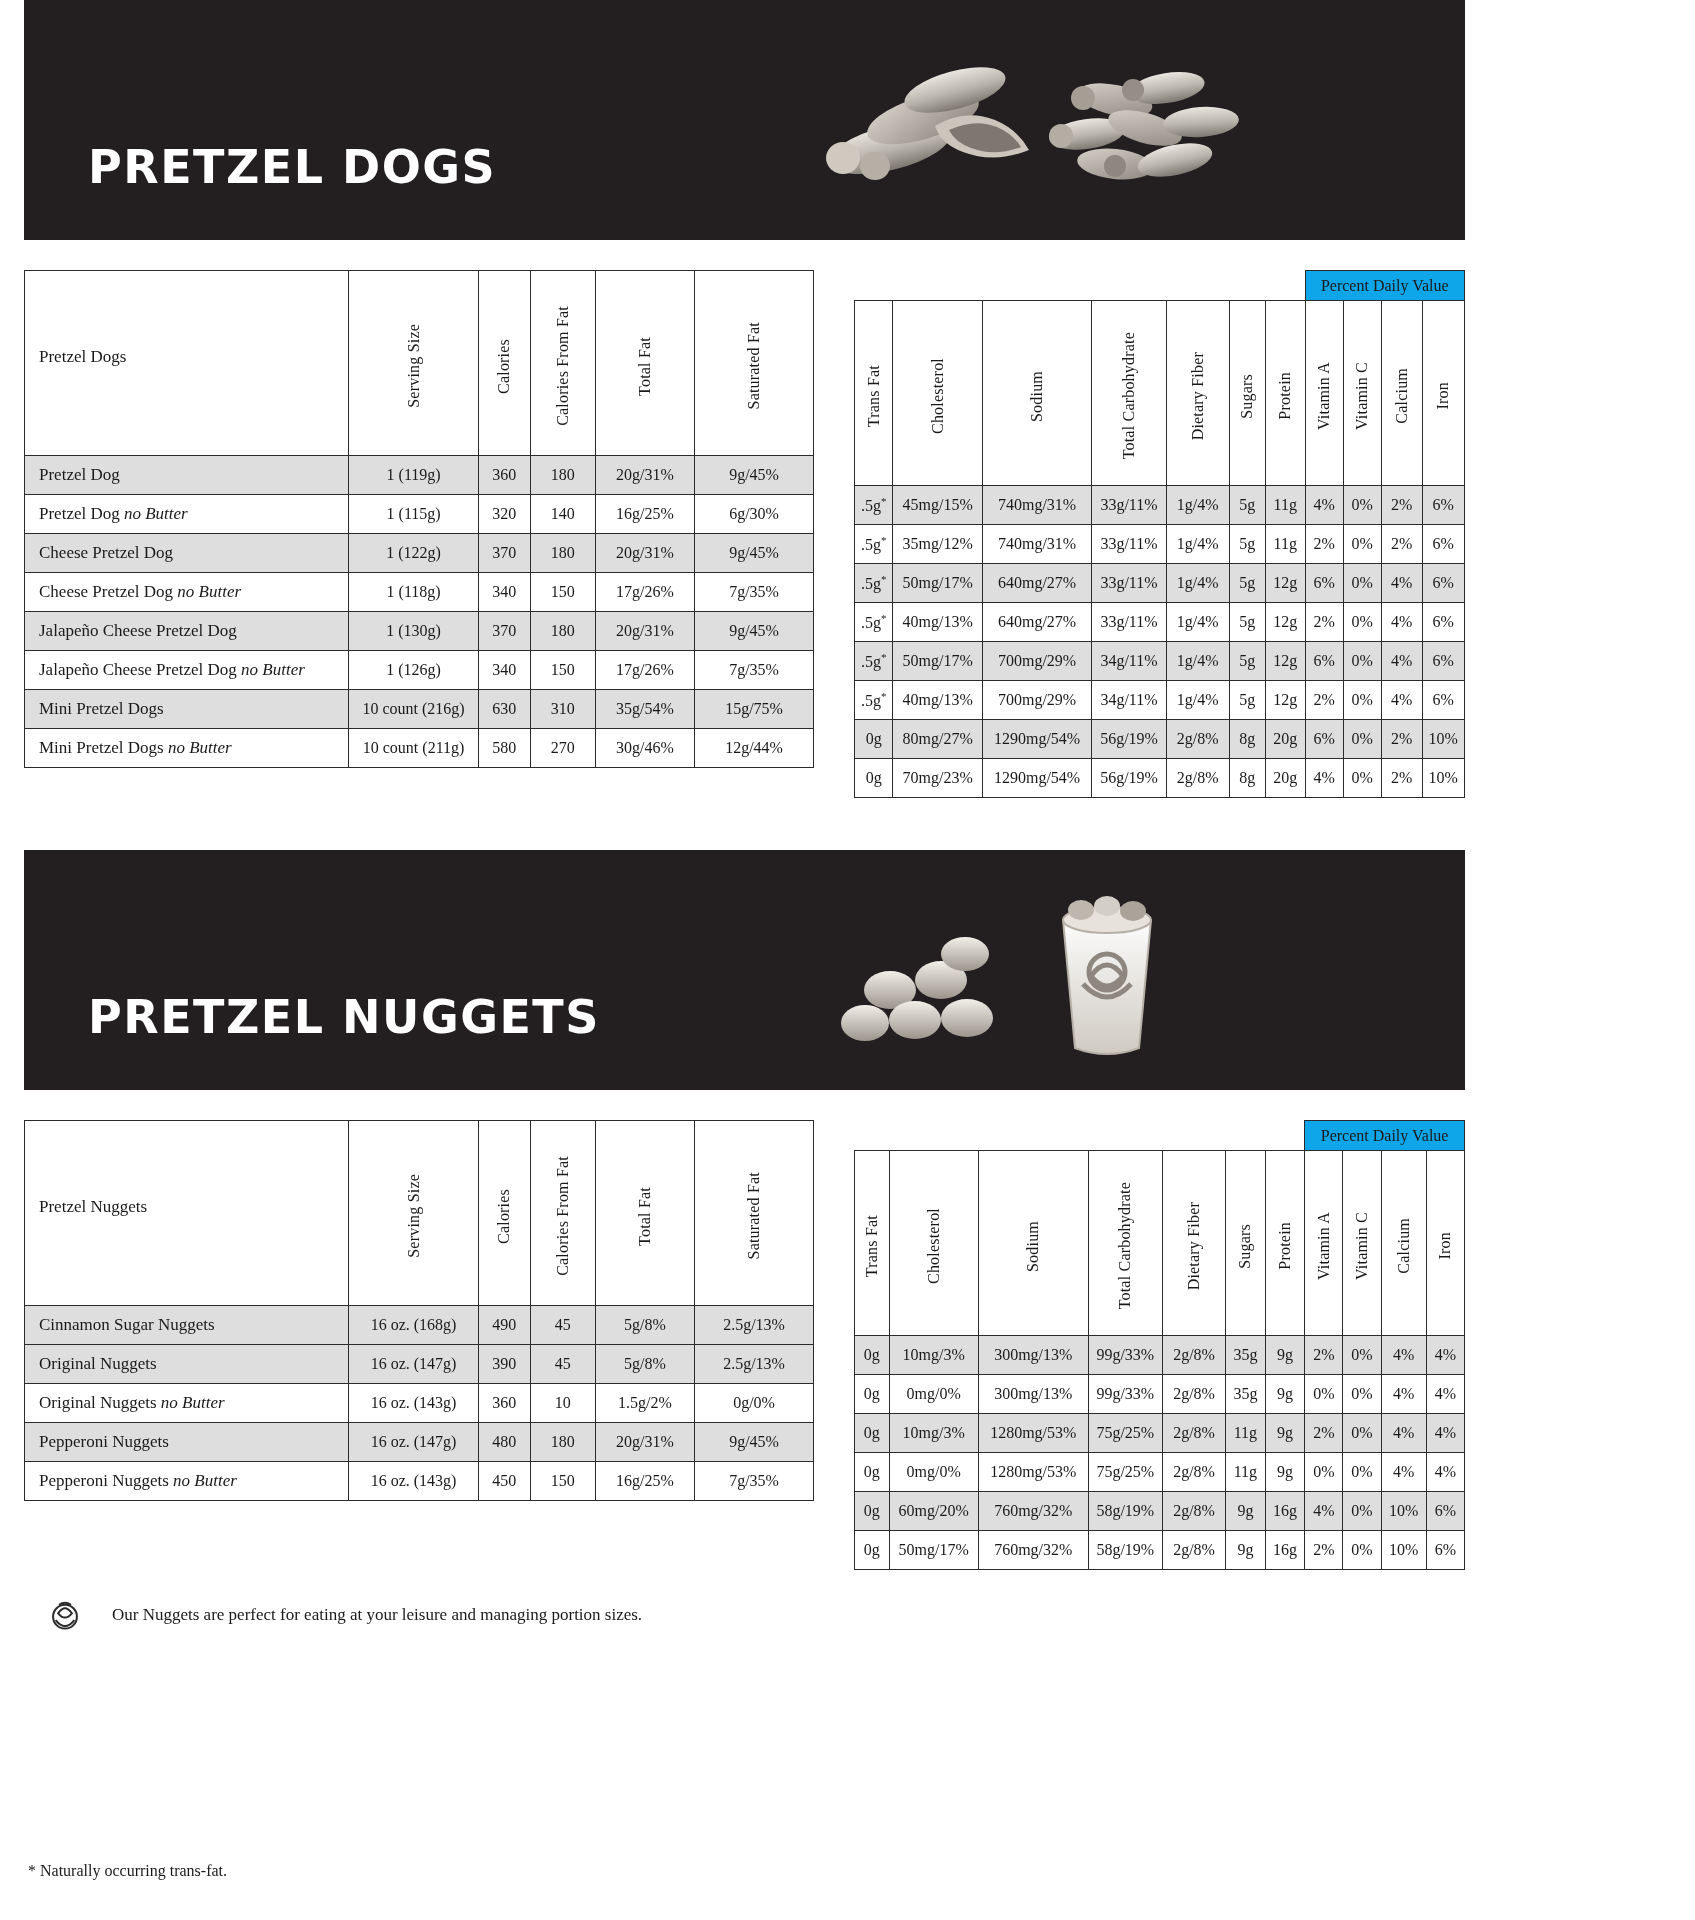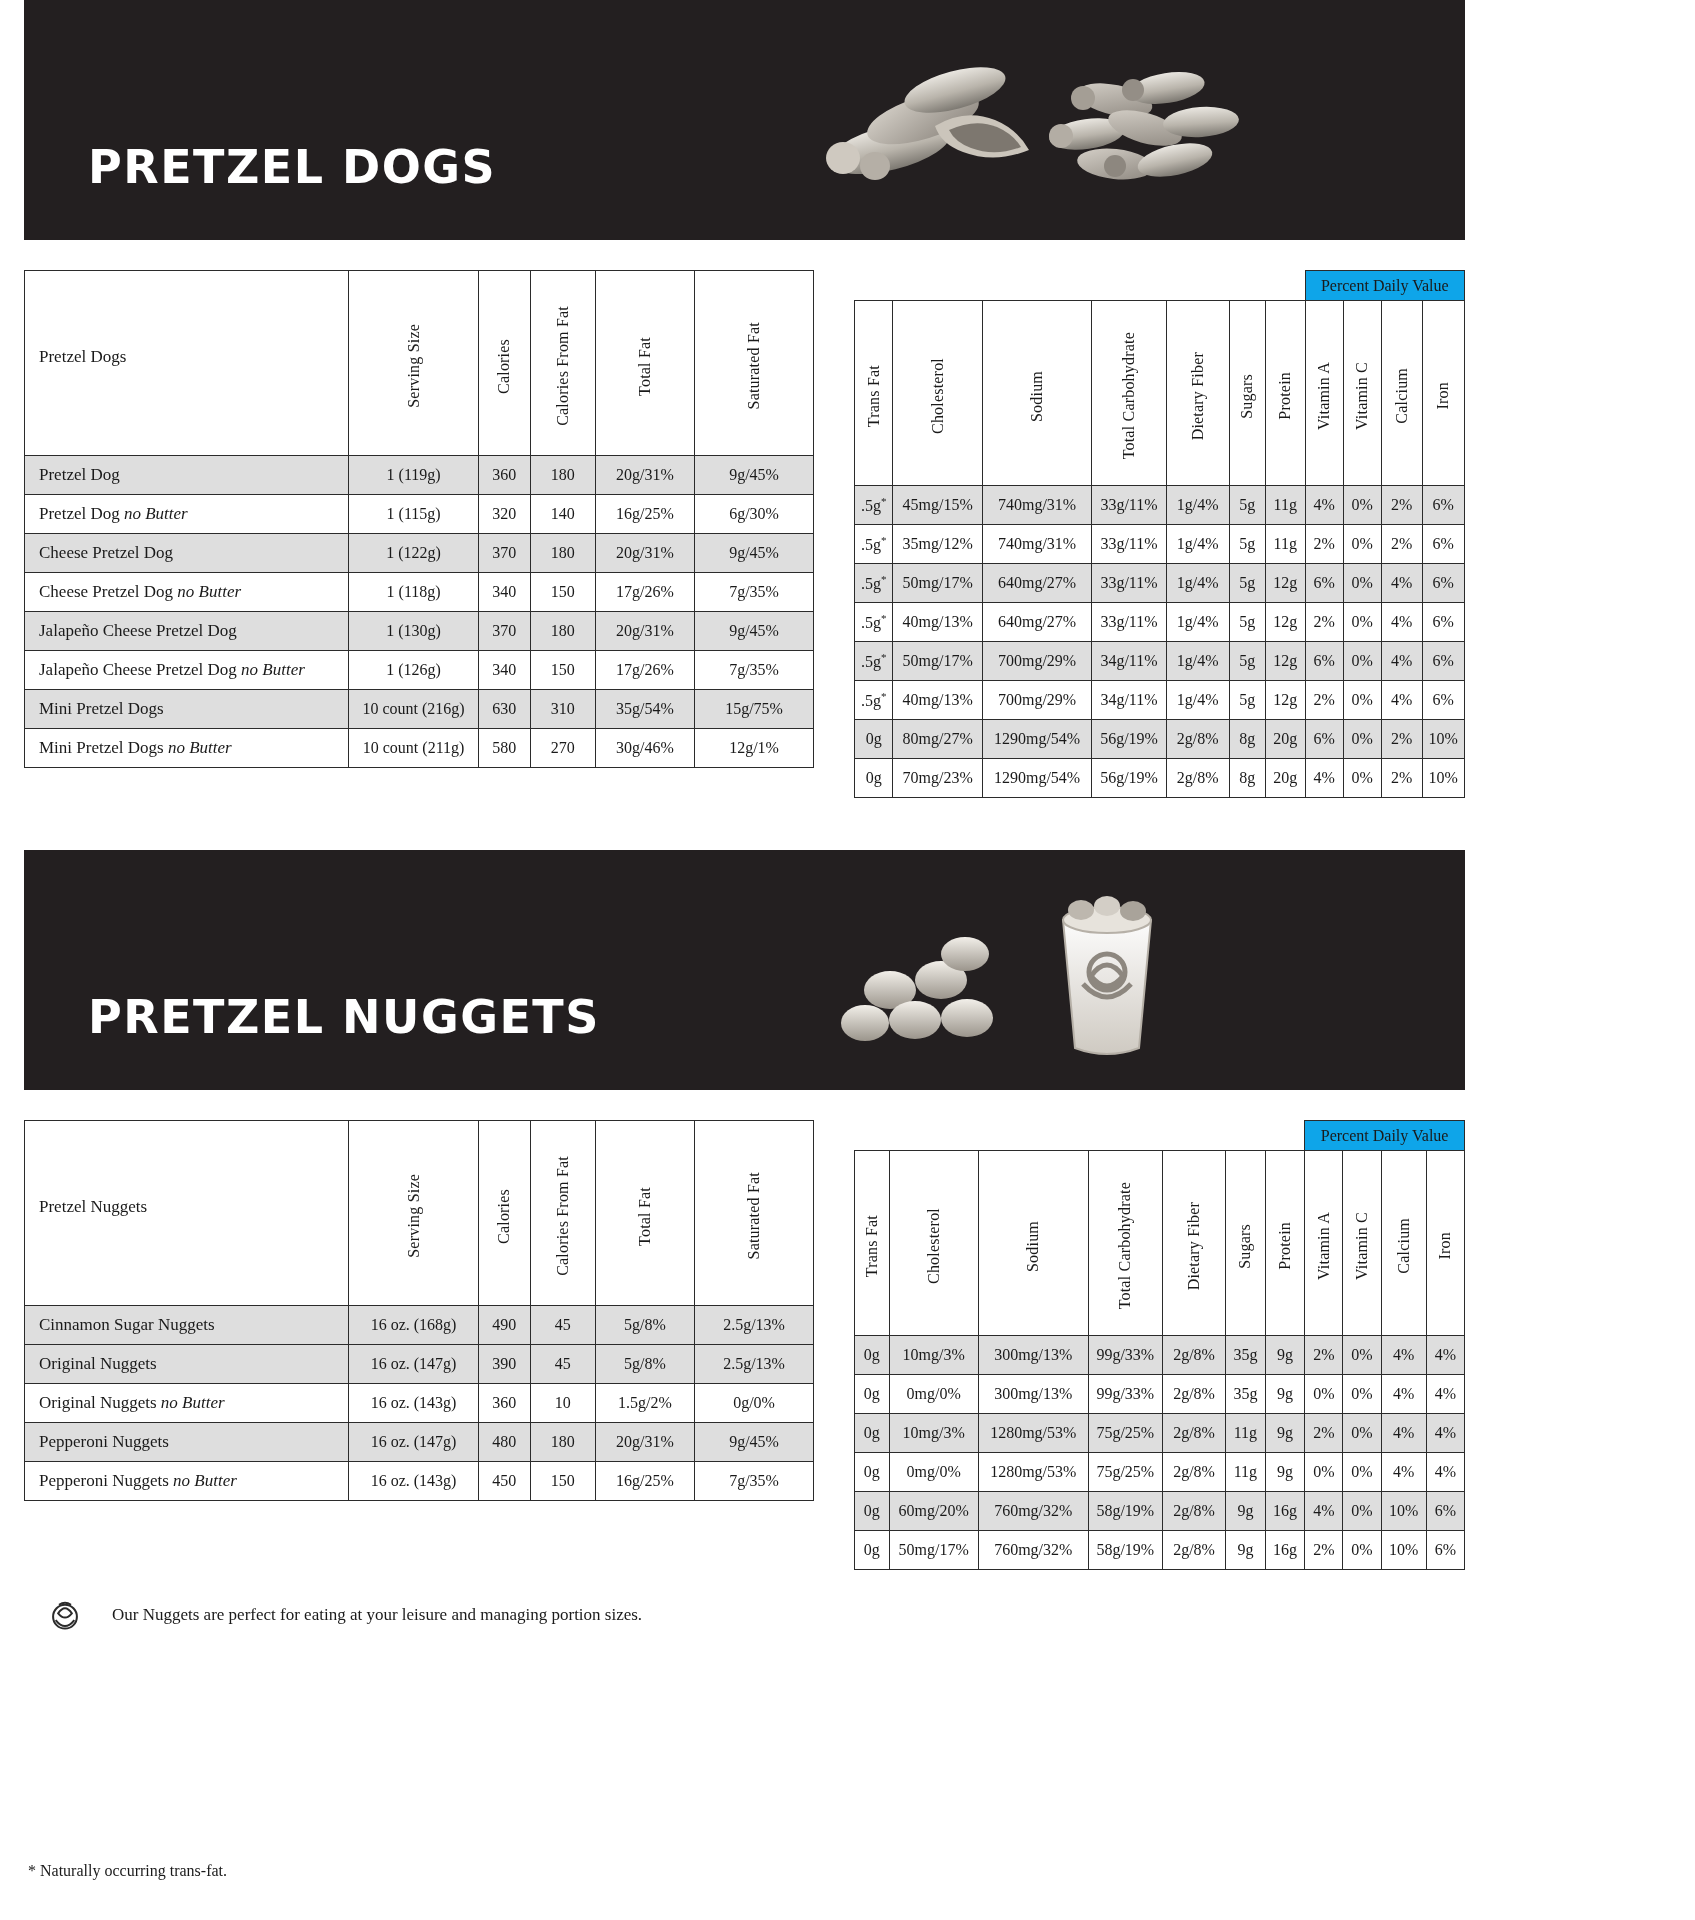--- a/index.html
+++ b/index.html
@@ -271,21 +271,21 @@
               <td class="c-calfat">310</td>
               <td class="c-tfat">35g/54%</td>
               <td class="c-sfat">15g/75%</td>
             </tr>
             <tr class="plain">
               <td class="rowname c-name">Mini Pretzel Dogs<i> no Butter</i></td>
               <td class="c-serv">10 count (211g)</td>
               <td class="c-cal">580</td>
               <td class="c-calfat">270</td>
               <td class="c-tfat">30g/46%</td>
-              <td class="c-sfat">12g/1%</td>
+              <td class="c-sfat">12g/44%</td>
             </tr>
           </tbody>
       </table>
     </div>
 
     <div class="tbl-wrap tbl-right">
       <table class="nut">
         <thead>
           <tr>
             <td class="blankcell" colspan="7"></td>

